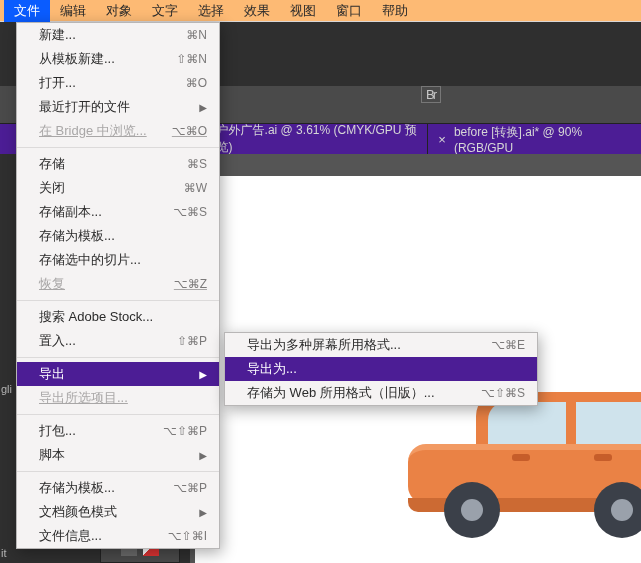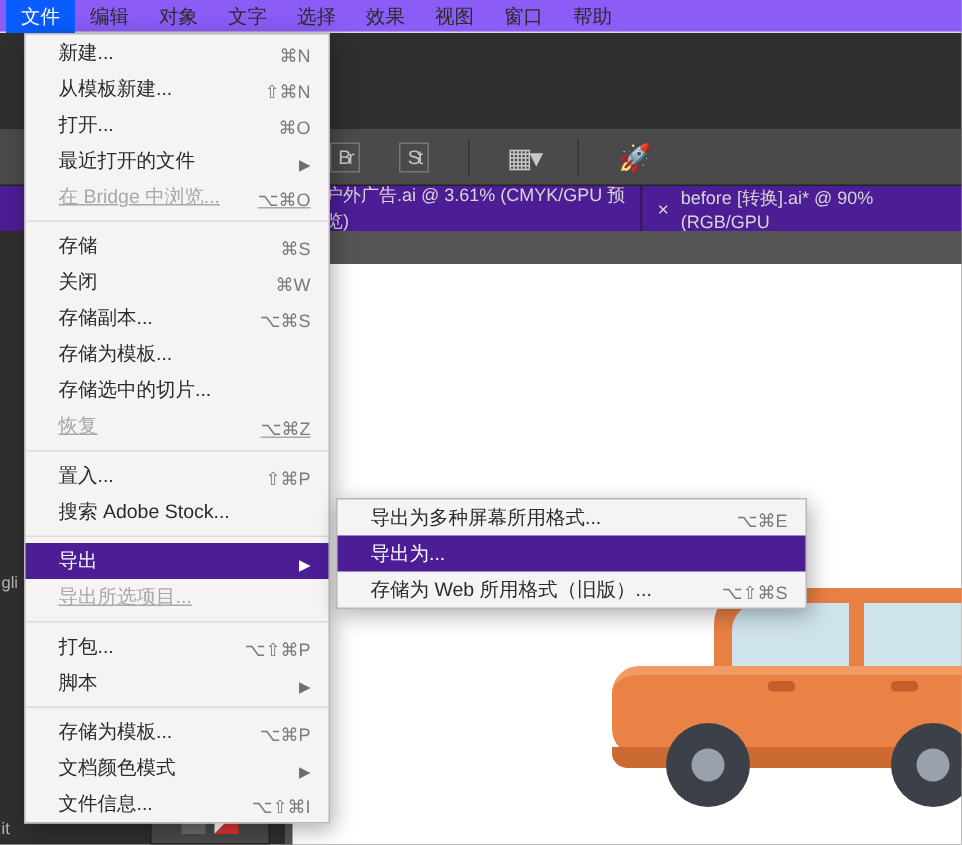--- a/index.html
+++ b/index.html
@@ -1,23 +1,23 @@
 <!DOCTYPE html>
 <html><head>
 <meta charset="utf-8">
 <style>
   * { margin: 0; padding: 0; box-sizing: border-box; font-family: -apple-system, "Helvetica Neue", Arial, sans-serif; }
   body { width: 641px; height: 563px; background: #3a3a3a; overflow: hidden; position: relative; }
 
-  .menubar { position: absolute; top: 0; left: 0; right: 0; height: 22px; background: #8b5cf6; display: flex; align-items: center; padding-left: 4px; border-bottom: 1px solid #d8d6d6; }
+  .menubar { position: absolute; top: 0; left: 0; right: 0; height: 22px; background: #fdba74; display: flex; align-items: center; padding-left: 4px; border-bottom: 1px solid #d8d6d6; }
   .menubar .mi { padding: 2px 10px; font-size: 13px; color: #2b2b2b; }
   .menubar .mi.hl { background: #0a5cff; color: #fff; }
 
   .workspace { position: absolute; top: 22px; left: 0; right: 0; bottom: 0; background: #2f2f2f; }
-  .toolbar { position: absolute; top: 64px; left: 0; right: 0; height: 38px; background: #4a4a4a; border-bottom: 1px solid #222; display: flex; align-items: center; padding-left: 220px; gap: 26px; }
+  .toolbar { position: absolute; top: 64px; left: 0; right: 0; height: 38px; background: #4a4a4a; border-bottom: 1px solid #222; display: flex; align-items: center; padding-left: 220px; gap: 26px; flex-direction: column; }
   .tb-icon { width: 20px; height: 20px; display: flex; align-items: center; justify-content: center; color: #c8c8c8; font-size: 13px; letter-spacing: -2px; border: 1px solid #777; }
   .tb-sep { width: 1px; height: 24px; background: #333; }
   .tabstrip { position: absolute; top: 102px; left: 0; right: 0; height: 30px; background: #4c1d95; display: flex; align-items: stretch; padding-left: 190px; font-size: 12px; color: #d6d6d6; }
   .tab { display: flex; align-items: center; border-left: 1px solid #222; padding: 0 10px; gap: 8px; }
   .tab .close { font-size: 13px; color: #d6d6d6; }
 
   .canvas-wrap { position: absolute; top: 132px; left: 190px; right: 0; bottom: 0; background: #555; }
   .artboard { position: absolute; top: 154px; left: 195px; width: 640px; height: 400px; background: #fff; }
 
   
@@ -30,21 +30,21 @@
   .car .handle { position: absolute; top: 62px; width: 18px; height: 7px; background: #c65d2a; border-radius: 3px; }
   .car .h1 { left: 104px; } .car .h2 { left: 186px; }
   .wheel { position: absolute; top: 90px; width: 56px; height: 56px; background: #3b4049; border-radius: 50%; display: flex; align-items: center; justify-content: center; }
   .wheel.wa { left: 36px; } .wheel.wb { left: 186px; }
   .wheel .hub { width: 22px; height: 22px; background: #9aa1ab; border-radius: 50%; }
 
   
   .menu { position: absolute; background: #f5f3f3; border: 1px solid #b8b6b6; box-shadow: 2px 4px 14px rgba(0,0,0,0.32); }
   .menu-file { top: 22px; left: 16px; width: 204px; }
   .menu-export { top: 332px; left: 224px; width: 314px; }
-  .row { display: flex; align-items: flex-end; justify-content: space-between; padding: 3px 12px 3px 22px; font-size: 13px; color: #2b2b2b; white-space: nowrap; gap: 12px; }
+  .row { display: flex; align-items: center; justify-content: space-between; padding: 3px 12px 3px 22px; font-size: 13px; color: #2b2b2b; white-space: nowrap; gap: 12px; }
   .row.hl { background: #4c1d95; color: #fff; }
   .row.dim { color: #a9a7a7; text-decoration: underline; }
   .row .sc { color: #7b7979; font-size: 12px; }
   .sep { height: 1px; margin: 4px 0; background: #dcdada; }
   .arrow { font-size: 10px; color: #6f6d6d; }
   .row.hl .arrow { color: #fff; }
 
   .left-frag { position: absolute; left: 0; top: 330px; width: 16px; color: #b5b5b5; font-size: 11px; margin-top: 47px; }
   .left-frag div { padding: 6px 1px; }
   .bottom-panel { position: absolute; left: 100px; top: 533px; width: 80px; height: 30px; background: #4a4a4a; border: 1px solid #222; display: flex; align-items: center; justify-content: center; gap: 6px; }
@@ -153,26 +153,26 @@
     </div>
     <div class="row">
       <span>存储选中的切片...</span>
     </div>
     <div class="row dim">
       <span>恢复</span>
       <span class="sc">⌥⌘Z</span>
     </div>
     <div class="sep"></div>
     <div class="row">
+      <span>搜索 Adobe Stock...</span>
+    </div>
+    <div class="row">
       <span>置入...</span>
       <span class="sc">⇧⌘P</span>
     </div>
-    <div class="row">
-      <span>搜索 Adobe Stock...</span>
-    </div>
     <div class="sep"></div>
     <div class="row hl">
       <span>导出</span>
       <span class="arrow">▶</span>
     </div>
     <div class="row dim">
       <span>导出所选项目...</span>
     </div>
     <div class="sep"></div>
     <div class="row">

